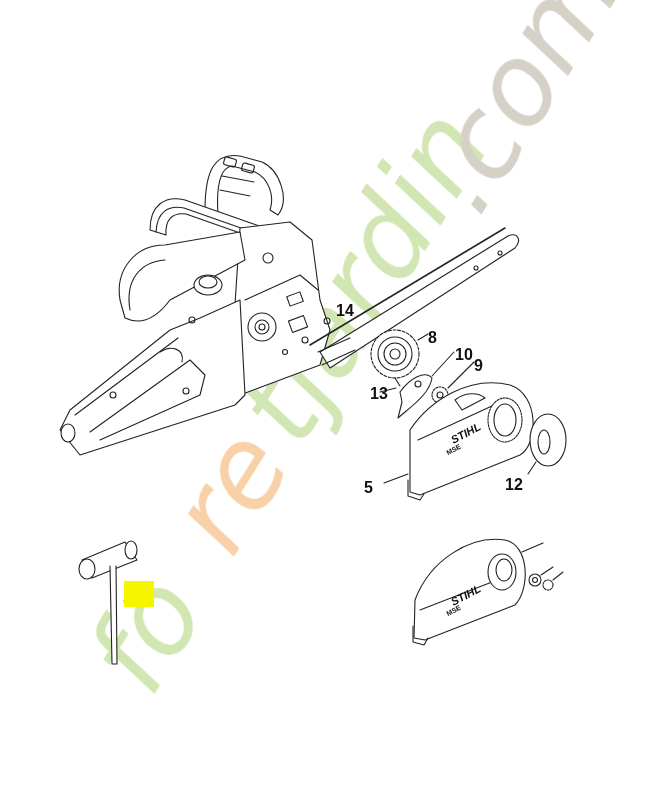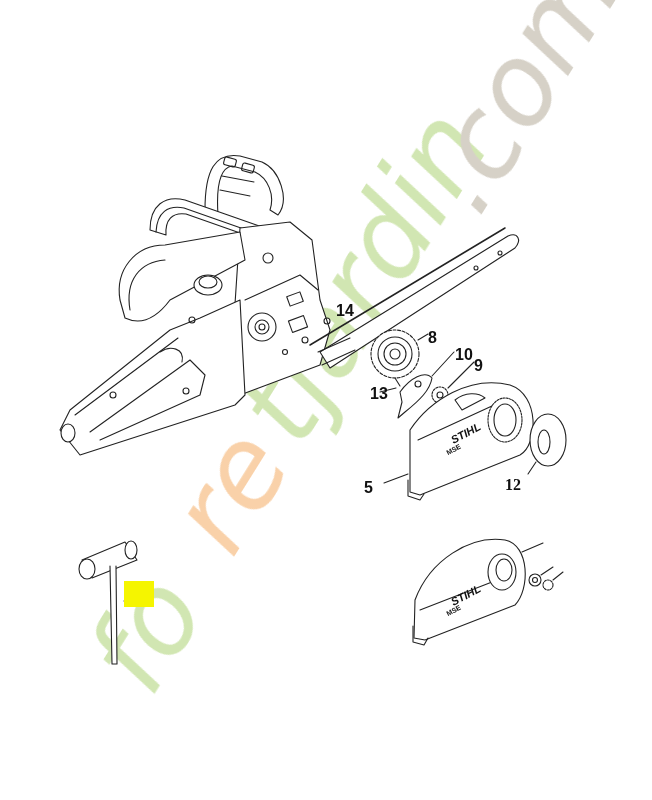--- a/index.html
+++ b/index.html
@@ -133,17 +133,17 @@
   <div class="callout" style="left:450px;top:590px;transform:rotate(-28deg);font-style:italic;font-size:11px;">STIHL</div>
   <div class="callout" style="left:446px;top:607px;transform:rotate(-28deg);font-size:7px;">MSE</div>
 
   
   <div class="callout" style="left:336px;top:303px;">14</div>
   <div class="callout" style="left:428px;top:330px;">8</div>
   <div class="callout" style="left:455px;top:347px;">10</div>
   <div class="callout" style="left:474px;top:358px;">9</div>
   <div class="callout" style="left:370px;top:386px;">13</div>
   <div class="callout" style="left:364px;top:480px;">5</div>
-  <div class="callout" style="left:505px;top:477px;font-family:Liberation Serif, serif;">12</div>
+  <div class="callout" style="left:505px;top:477px;">12</div>
 
   
   <div class="hl" style="left:124px;top:581px;width:30px;height:26px;background:#f5f500;"></div>
 </div>
 
 </body></html>

